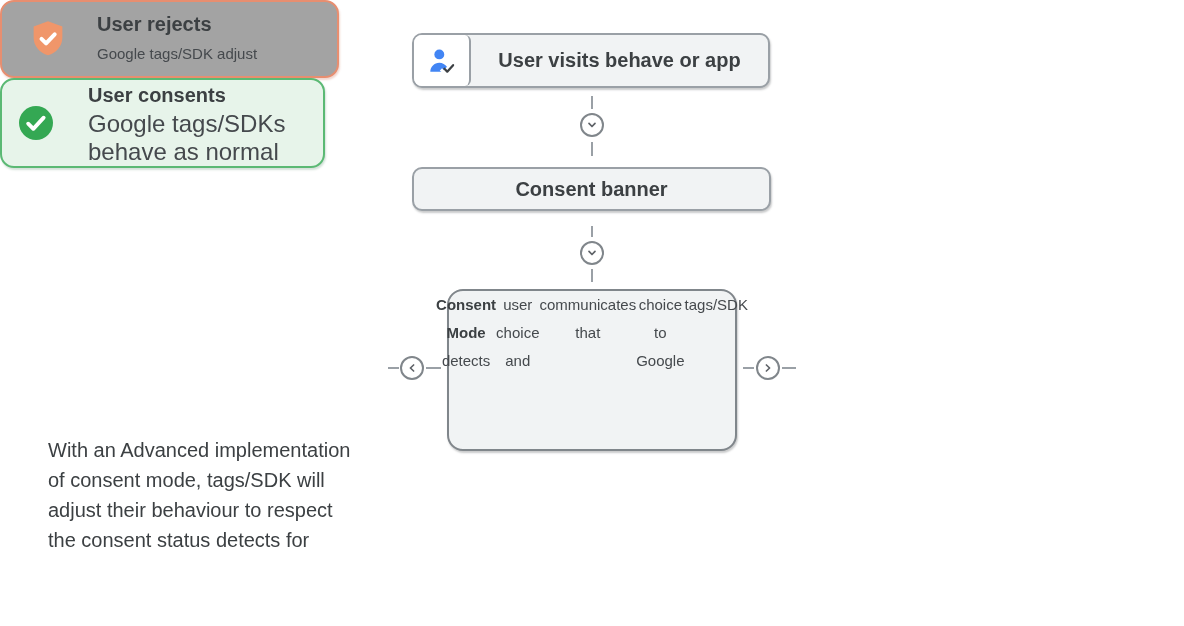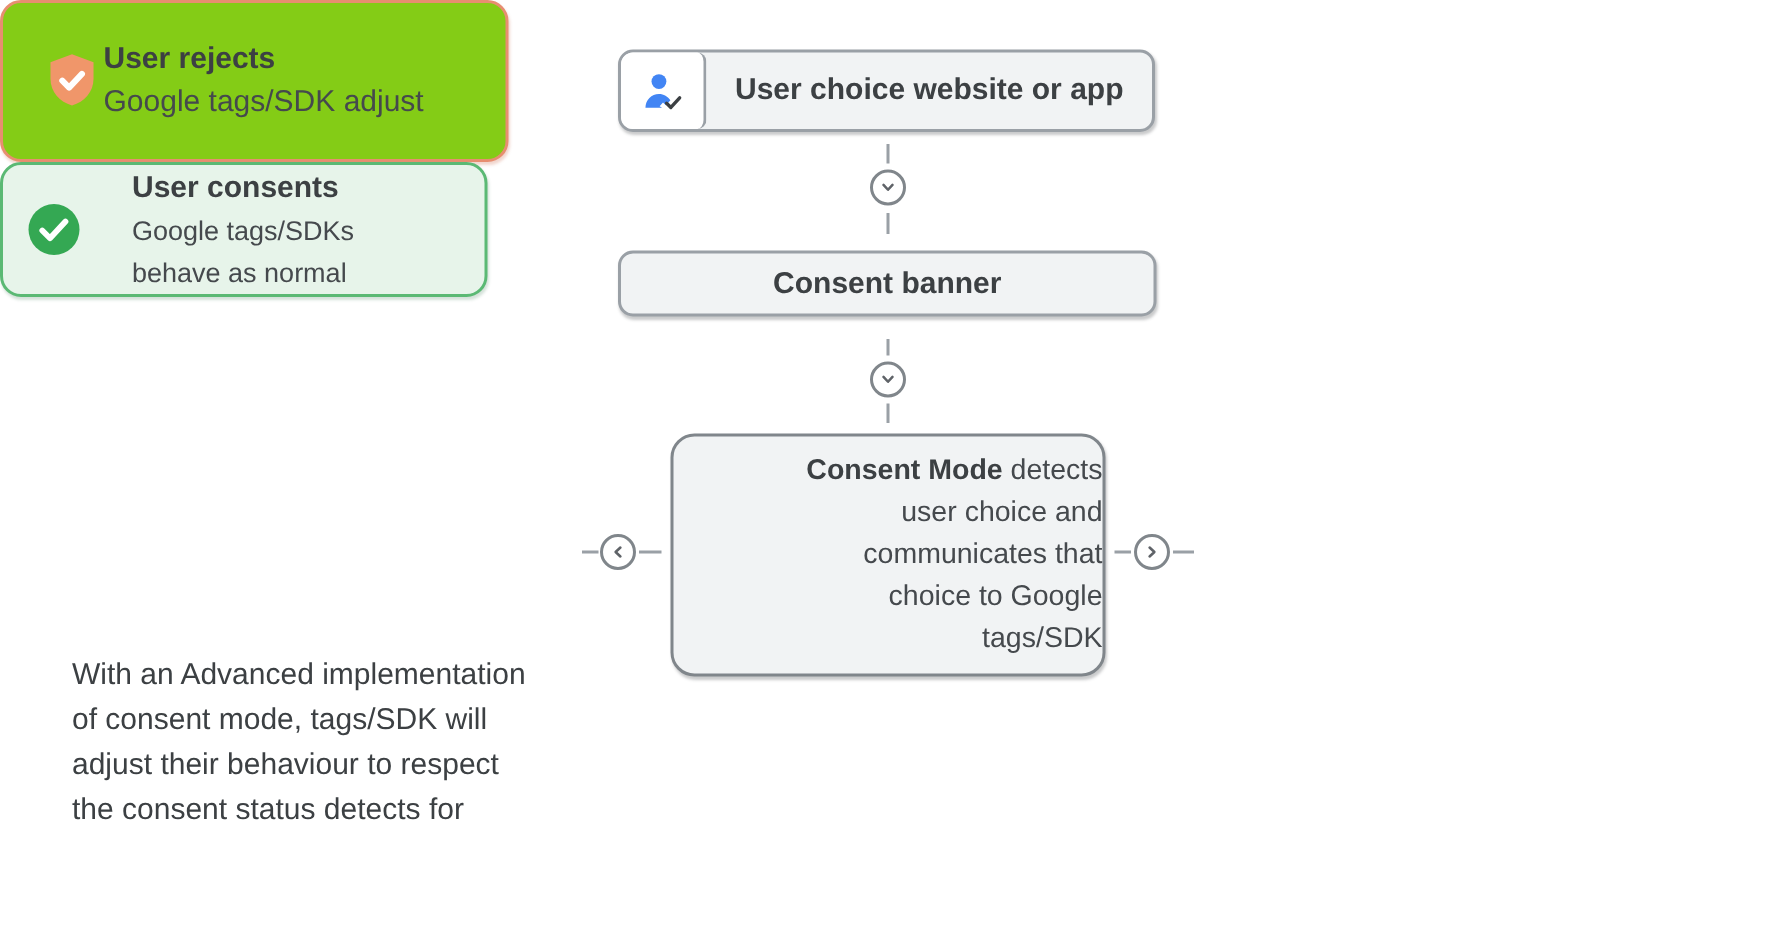--- a/index.html
+++ b/index.html
@@ -42,47 +42,47 @@
   .node-consent-banner {
     left: 412px; top: 167px; width: 359px; height: 44px;
     display: flex; align-items: center; justify-content: center;
     font-size: 20px; font-weight: bold; color: #3c4043;
   }
 
   .node-consent-mode {
     left: 447px; top: 289px; width: 290px; height: 162px;
     border-radius: 16px;
     border-color: #80868b;
-    display: flex; flex-direction: column; align-items: flex-end; justify-content: center;
-    font-size: 19px; line-height: 28px; color: #45494d;
+    display: flex; flex-direction: row; align-items: flex-start; justify-content: center;
+    font-size: 15px; line-height: 28px; color: #45494d;
     text-align: center;
   }
   .node-consent-mode b { color: #3c4043; }
 
   .node-user-rejects {
-    left: 43px; top: 325px; width: 339px; height: 108px;
-    background: #84cc16;
+    left: 43px; top: 325px; width: 339px; height: 78px;
+    background: #a3a3a3;
     border: 2px solid #e78e70;
     border-radius: 14px;
     box-shadow: 1px 2px 2px rgba(200,90,60,0.25);
     display: flex; align-items: center;
-    padding-left: 25px; gap: 0;
+    padding-left: 25px; gap: 28px;
   }
   .node-user-consents {
     left: 802px; top: 325px; width: 325px; height: 90px;
     background: #e7f4ea;
     border: 2px solid #5bb974;
     border-radius: 14px;
     box-shadow: 1px 2px 2px rgba(60,120,80,0.22);
     display: flex; align-items: center;
     padding-left: 14px; gap: 32px;
   }
   .node-title { font-size: 20px; font-weight: bold; line-height: 29px; color: #3c4043; }
-  .node-sub { font-size: 20px; line-height: 29px; color: #45494d; text-align: right; }
-  .sub-line { font-size: 18px; line-height: 28px; color: #45494d; }
+  .node-sub { font-size: 15px; line-height: 29px; color: #45494d; text-align: right; }
+  .sub-line { font-size: 24px; line-height: 28px; color: #45494d; }
 
   
   .seg { position: absolute; background: #9aa0a6; }
   .seg.v { width: 2px; }
   .seg.h { height: 2px; }
 
   .chev-circle {
     position: absolute;
     width: 24px; height: 24px;
     border: 2px solid #80868b;
@@ -104,21 +104,21 @@
 <div class="stage">
 
   <div class="node node-user-visits">
     <div class="icon-cell">
       <svg width="36" height="36" viewBox="0 0 24 24" aria-hidden="true">
         <circle cx="10.2" cy="7.6" r="3.3" fill="#4285f4"></circle>
         <path d="M4.2 19.2c0-3.4 2.7-6.1 6-6.1 2.1 0 4 1.1 5.1 2.8l-2 2.2-1.3-1.2-1.5 1.6 1.1 0.7z" fill="#4285f4"></path>
         <path d="M13.6 17.2l1.9 1.9 3.9-4.3" stroke="#3c4043" stroke-width="1.5" fill="none" stroke-linecap="round" stroke-linejoin="round"></path>
       </svg>
     </div>
-    <div class="label-cell">User choice website or app</div>
+    <div class="label-cell">User visits behave or app</div>
   </div>
 
   <div class="seg v" style="left:591px; top:96px; height:13px;"></div>
   <div class="chev-circle" style="left:580px; top:113px;">
     <svg width="12" height="12" viewBox="0 0 12 12">
       <path d="M3 4.3l3 3.2 3-3.2" stroke="#5f6368" stroke-width="1.7" fill="none" stroke-linecap="round" stroke-linejoin="round"></path>
     </svg>
   </div>
   <div class="seg v" style="left:591px; top:142px; height:14px;"></div>
 

